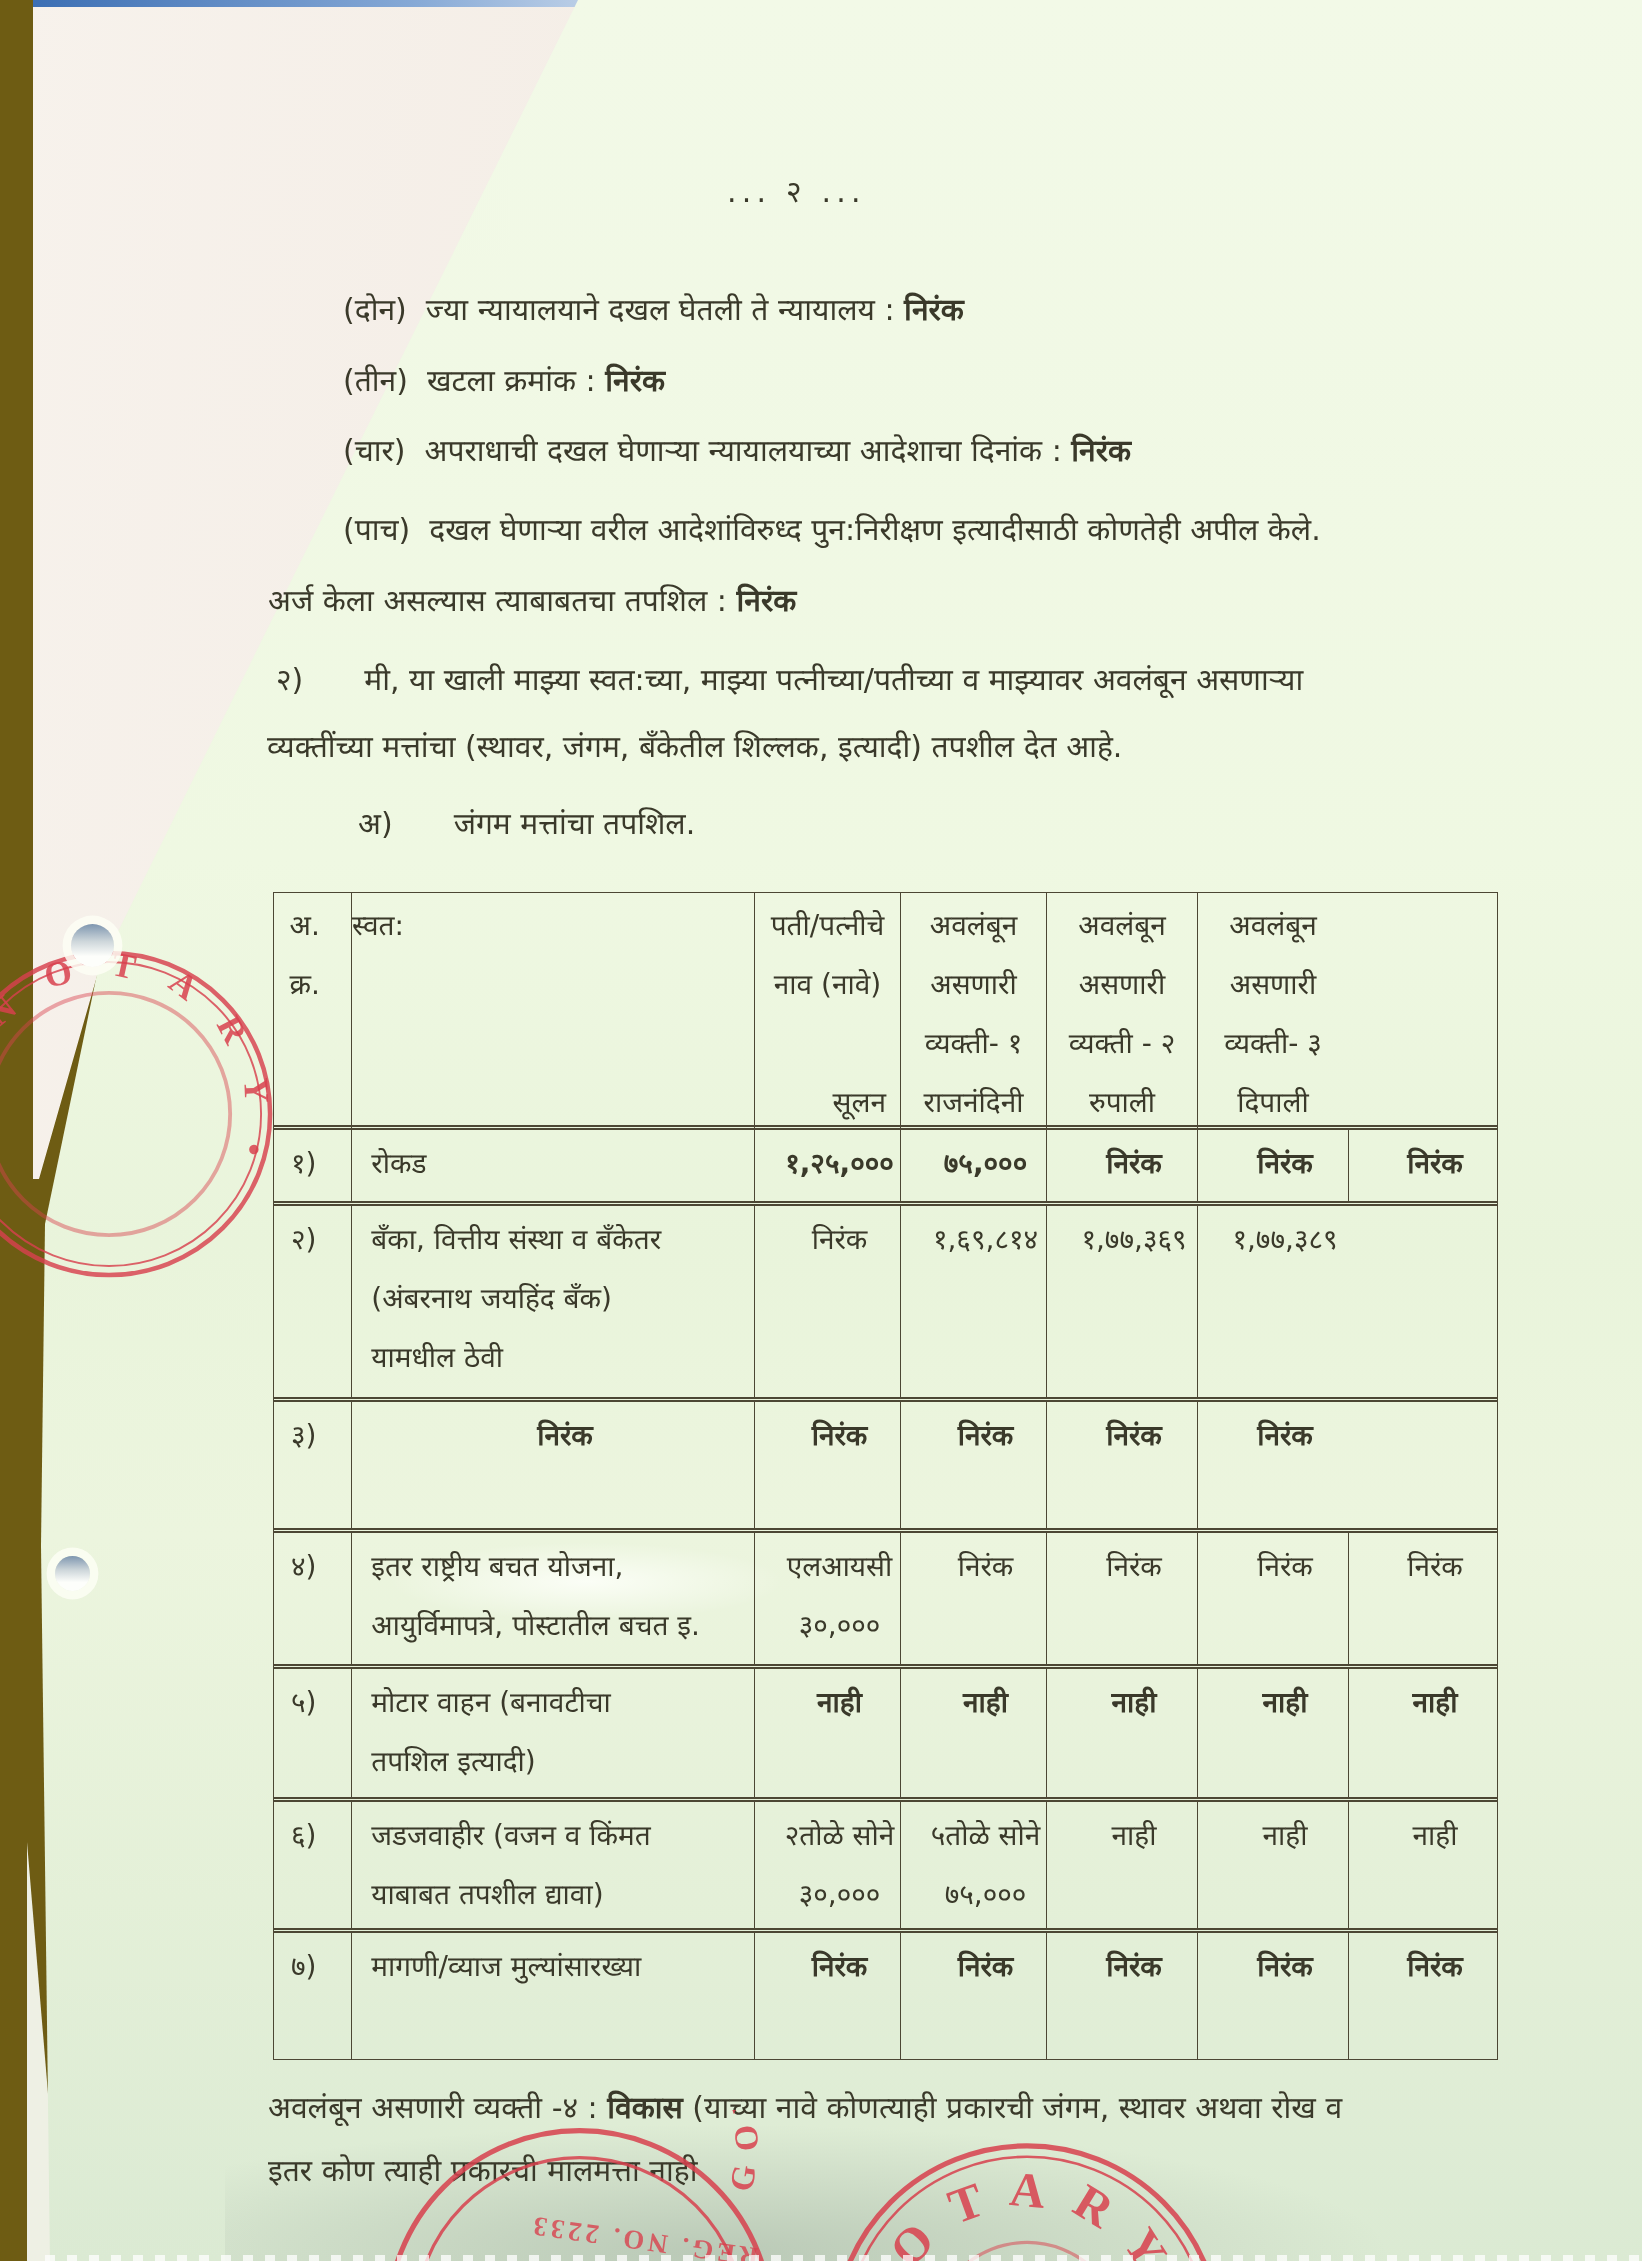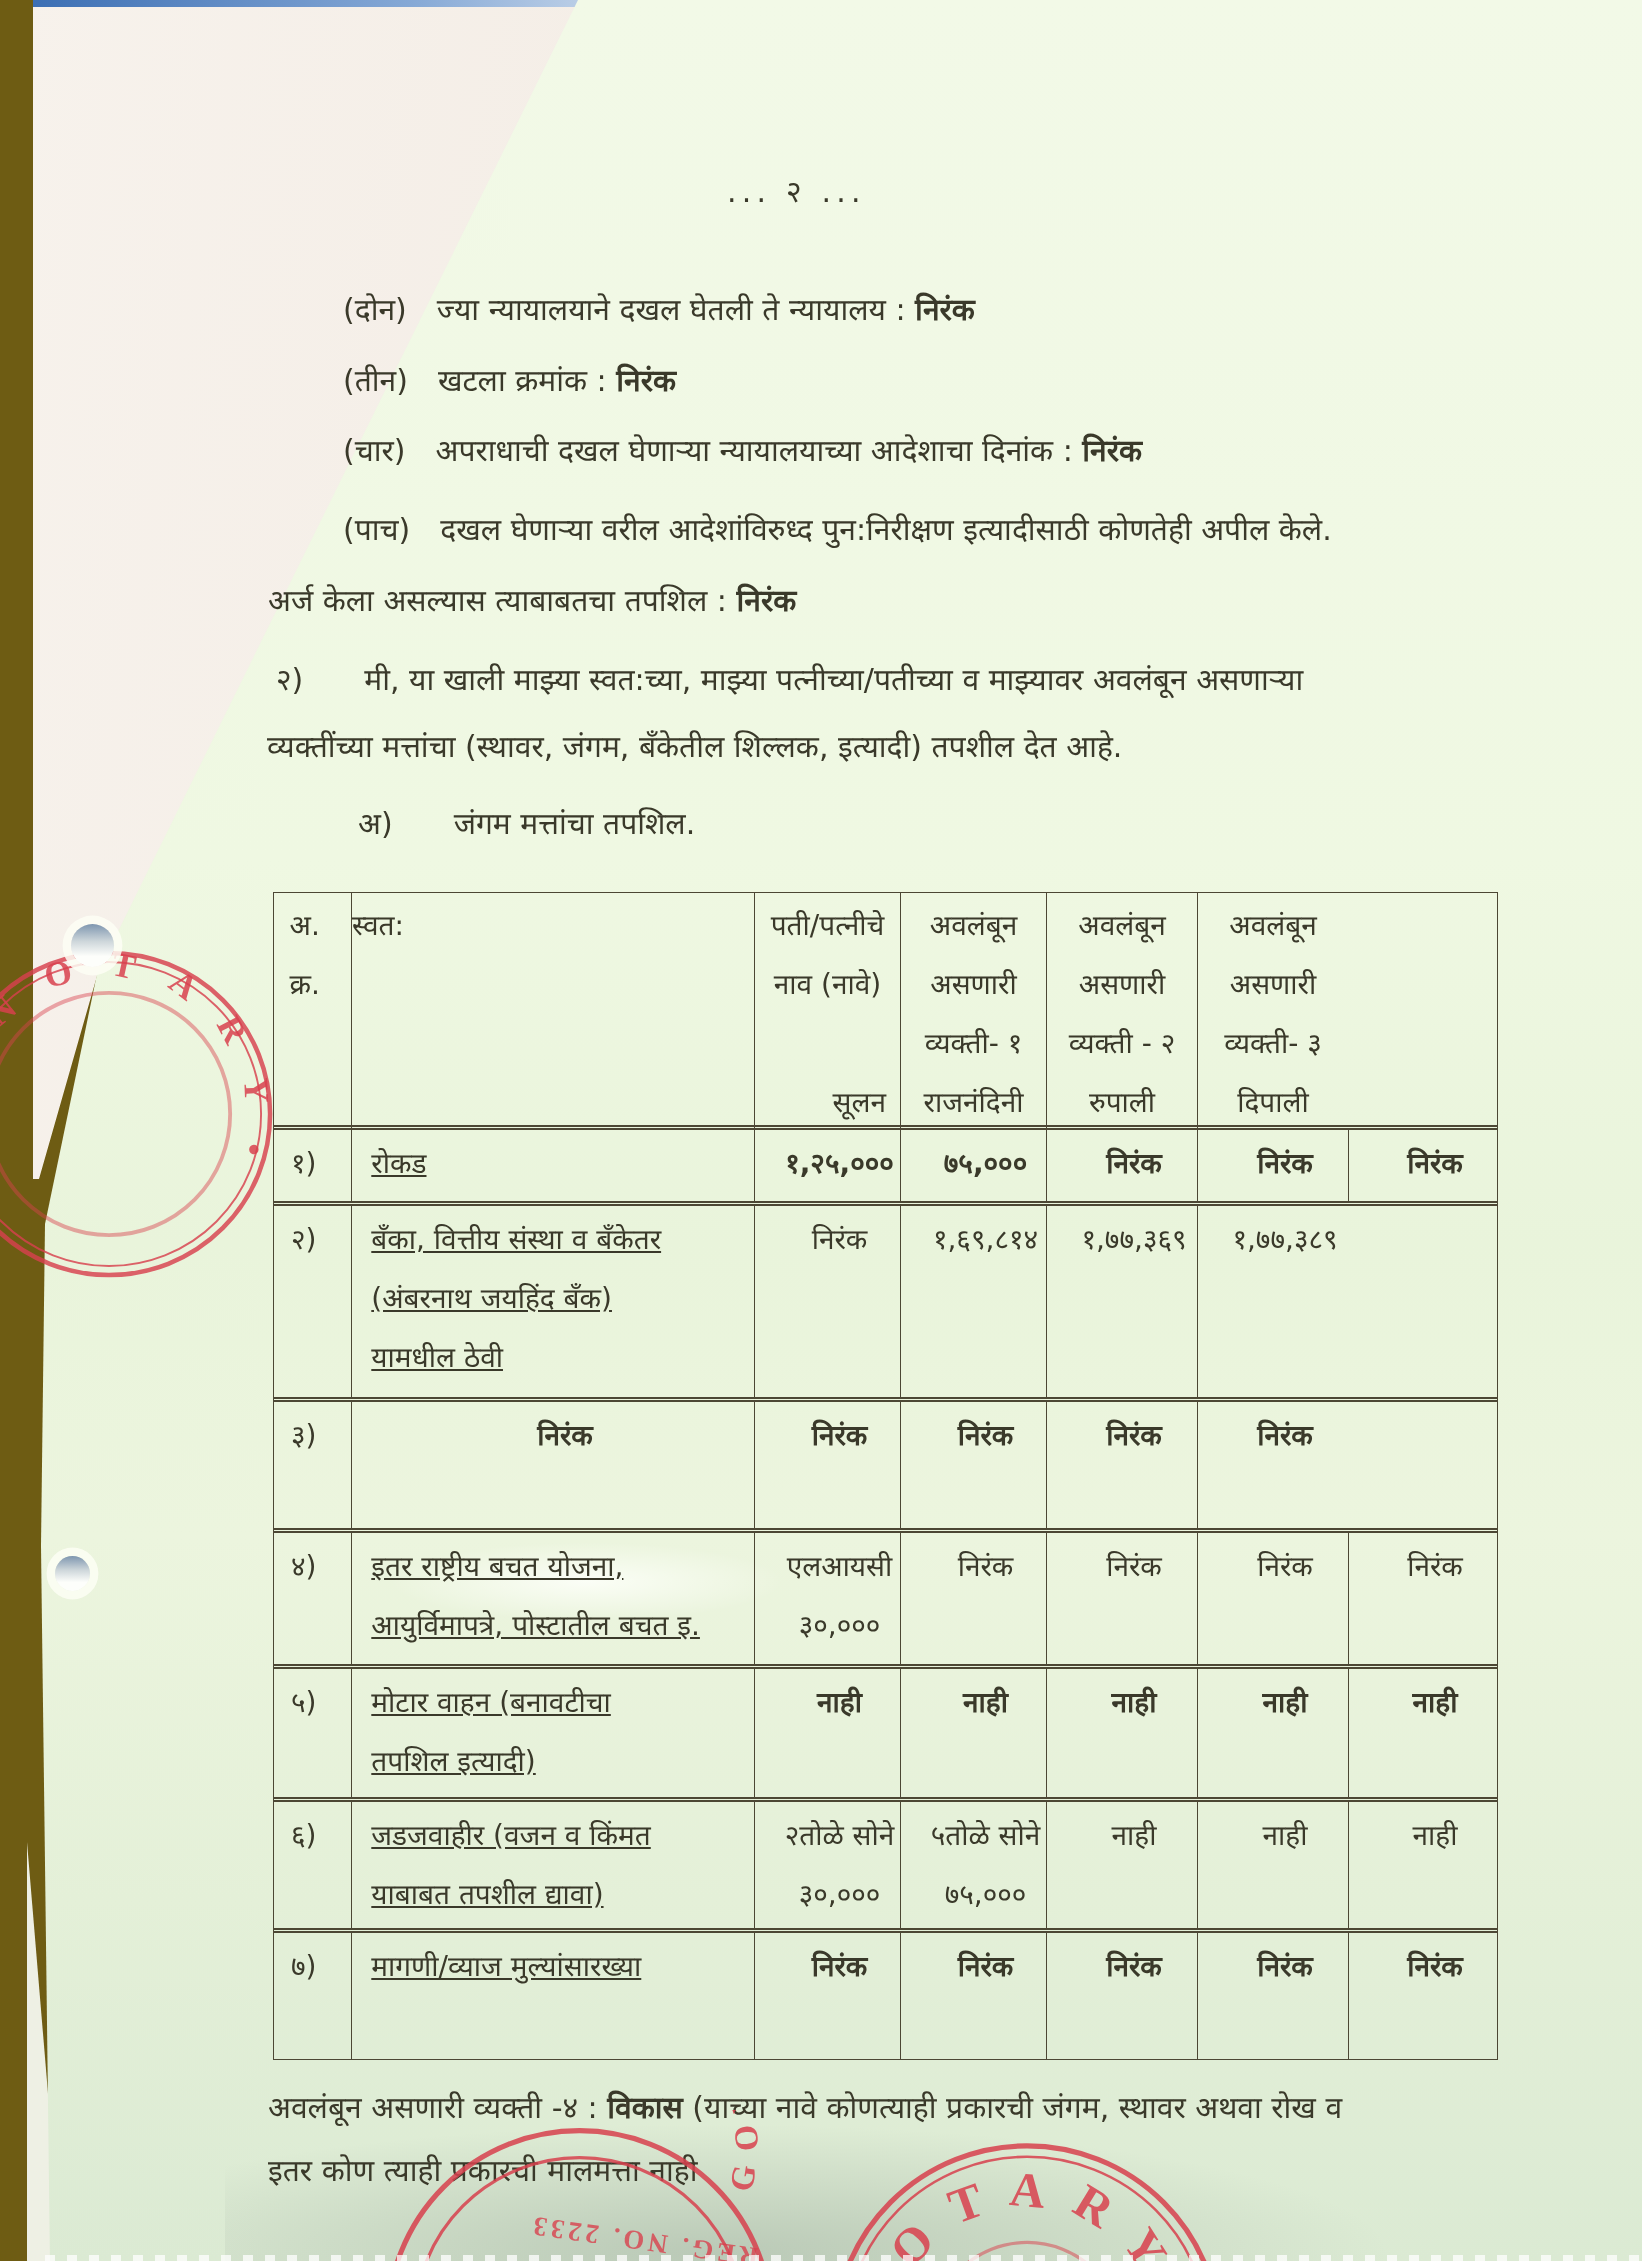--- a/index.html
+++ b/index.html
@@ -24,21 +24,21 @@
         background:repeating-linear-gradient(90deg,#ffffff 0 10.3px,rgba(255,255,255,0) 10.3px 22px);}
   
   .hole{position:absolute;border-radius:50%;
         background:linear-gradient(180deg,#7e96af,#cdd6da 40%,#fdfefb 75%);
         box-shadow:0 0 0 8.4px rgba(253,254,245,.85);}
   .hole1{left:71px;top:924px;width:43px;height:43px;}
   .hole2{left:55px;top:1556px;width:35px;height:35px;}
   
   .txt{position:absolute;white-space:nowrap;font-size:30px;line-height:1.25;}
   .b{font-weight:bold;}
-  .lbl{display:inline-block;margin-right:30px;}
+  .lbl{display:inline-block;margin-right:19px;}
   .lbl2{display:inline-block;margin-right:61px;}
   .pageno{left:727px;top:173px;letter-spacing:5.2px;}
   .c1{left:343px;top:291px;} .c2{left:343px;top:362px;}
   .c3{left:343px;top:432px;} .c4{left:343px;top:511px;}
   .cont{left:268px;top:582px;}
   .p2a{left:276px;top:661px;} .p2b{left:267px;top:728px;}
   .secA{left:358px;top:805px;}
   .f1{left:268px;top:2089px;} .f2{left:268px;top:2152px;}
   
   .tbl{position:absolute;left:273px;top:892px;width:1223px;border:1.9px solid #4c4734;font-size:28px;}
@@ -49,21 +49,21 @@
   .th,.td{border-left:1.9px solid #4c4734;overflow:visible;}
   .th:first-child,.td:first-child{border-left:0;}
   .cell-line{line-height:59px;white-space:nowrap;}
   .th{padding-top:2.6px;display:flex;flex-direction:column;}
   .th .hname{margin-top:auto;margin-bottom:3.9px;text-align:center;}
   .th.hc0{padding-left:15.5px;} .th.hc1{padding-left:18px;}
   .th.hc2{} .th.hc3 .top,.th.hc4 .top,.th.hc5 .top,.th.hc6 .top{text-align:center;}
   .th.hc3 .hname{text-align:right;padding-right:14px;}
   .td{padding-top:3.9px;padding-left:24px;}
   .td.c0{padding-left:17px;}
-  .td.c1{padding-left:19.3px;text-decoration:underline;}
+  .td.c1{padding-left:19.3px;}
   .td.v{text-align:center;}
   .stamp{position:absolute;pointer-events:none;}
   .stamp text{font-family:"Liberation Serif",serif;font-weight:bold;}
 </style>
 </head>
 <body>
 
 <div class="scan">
   <div class="under-page"></div>
   <div class="under-sliver"></div>

